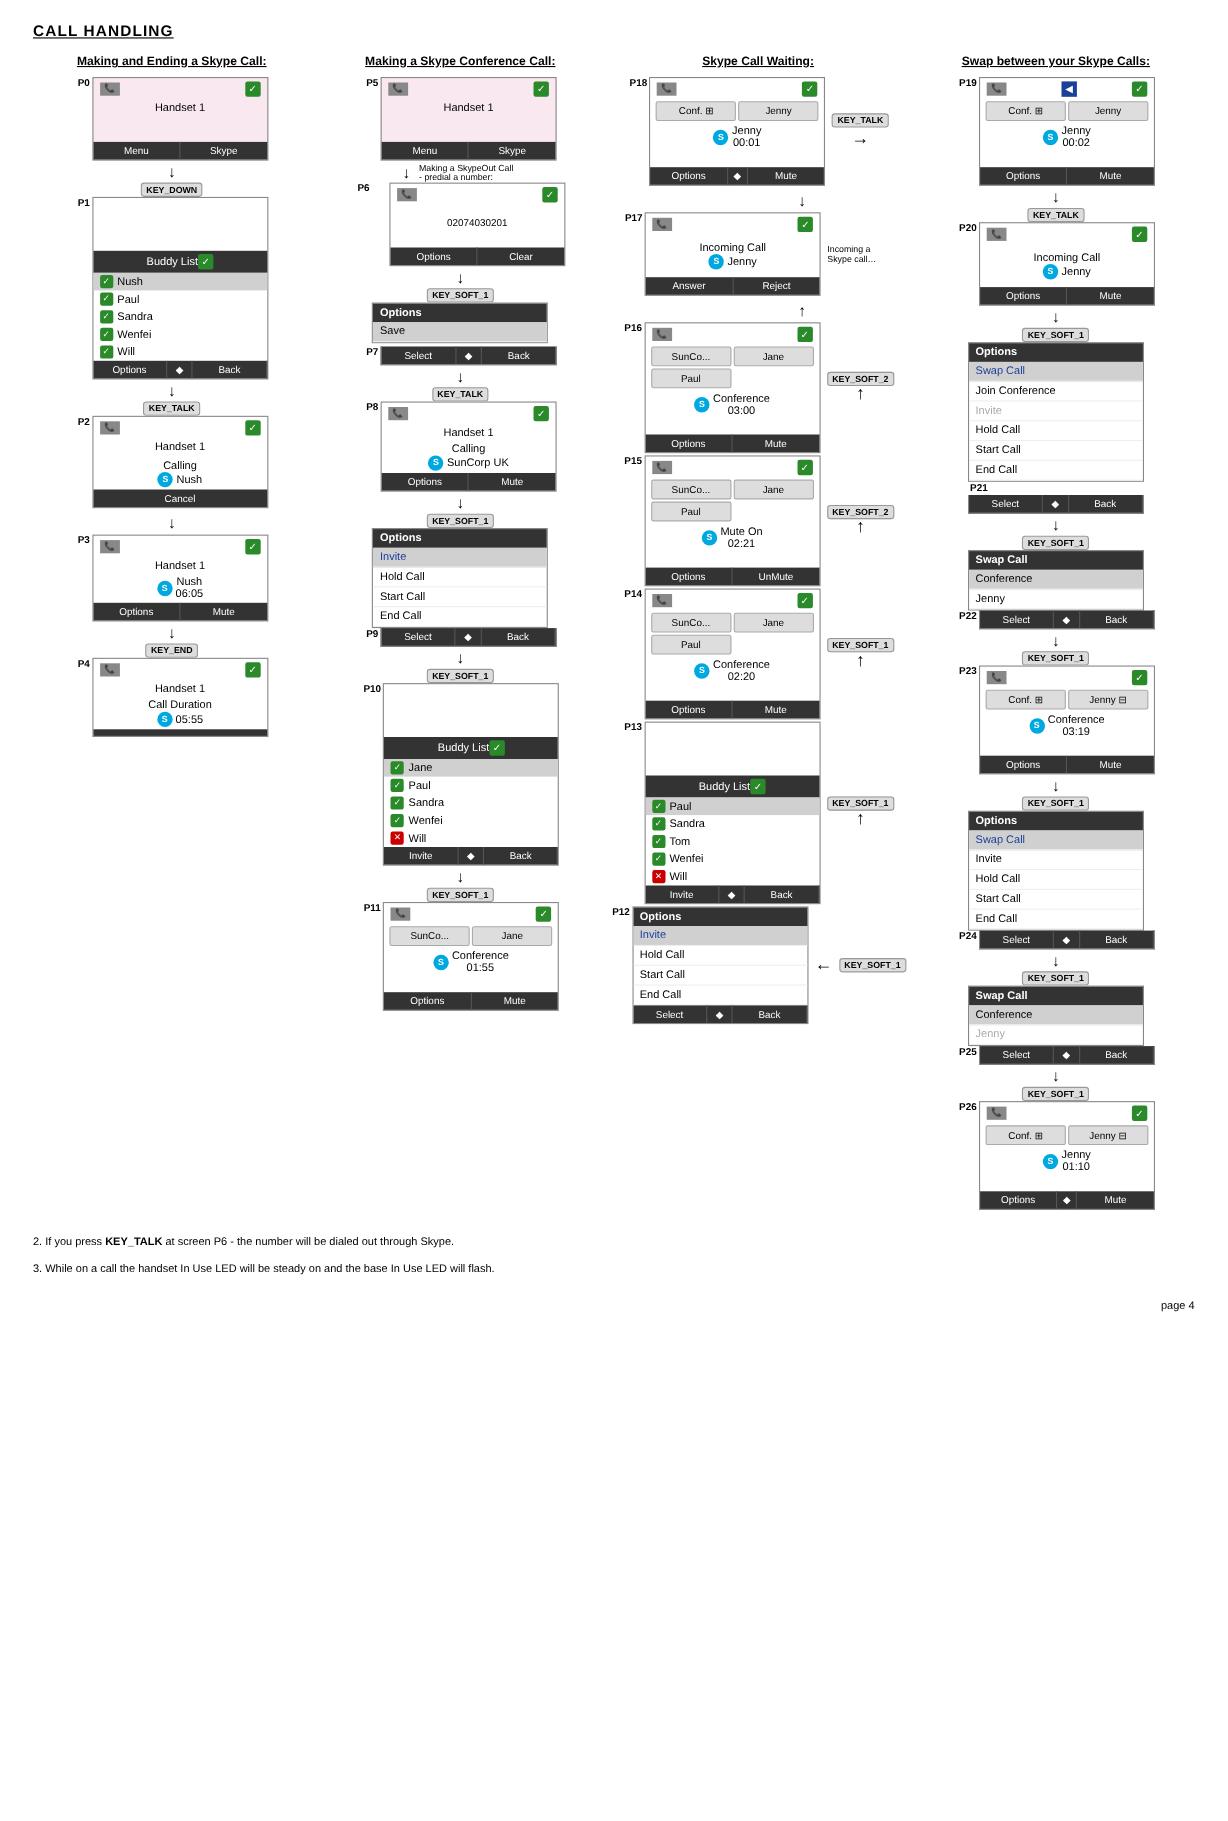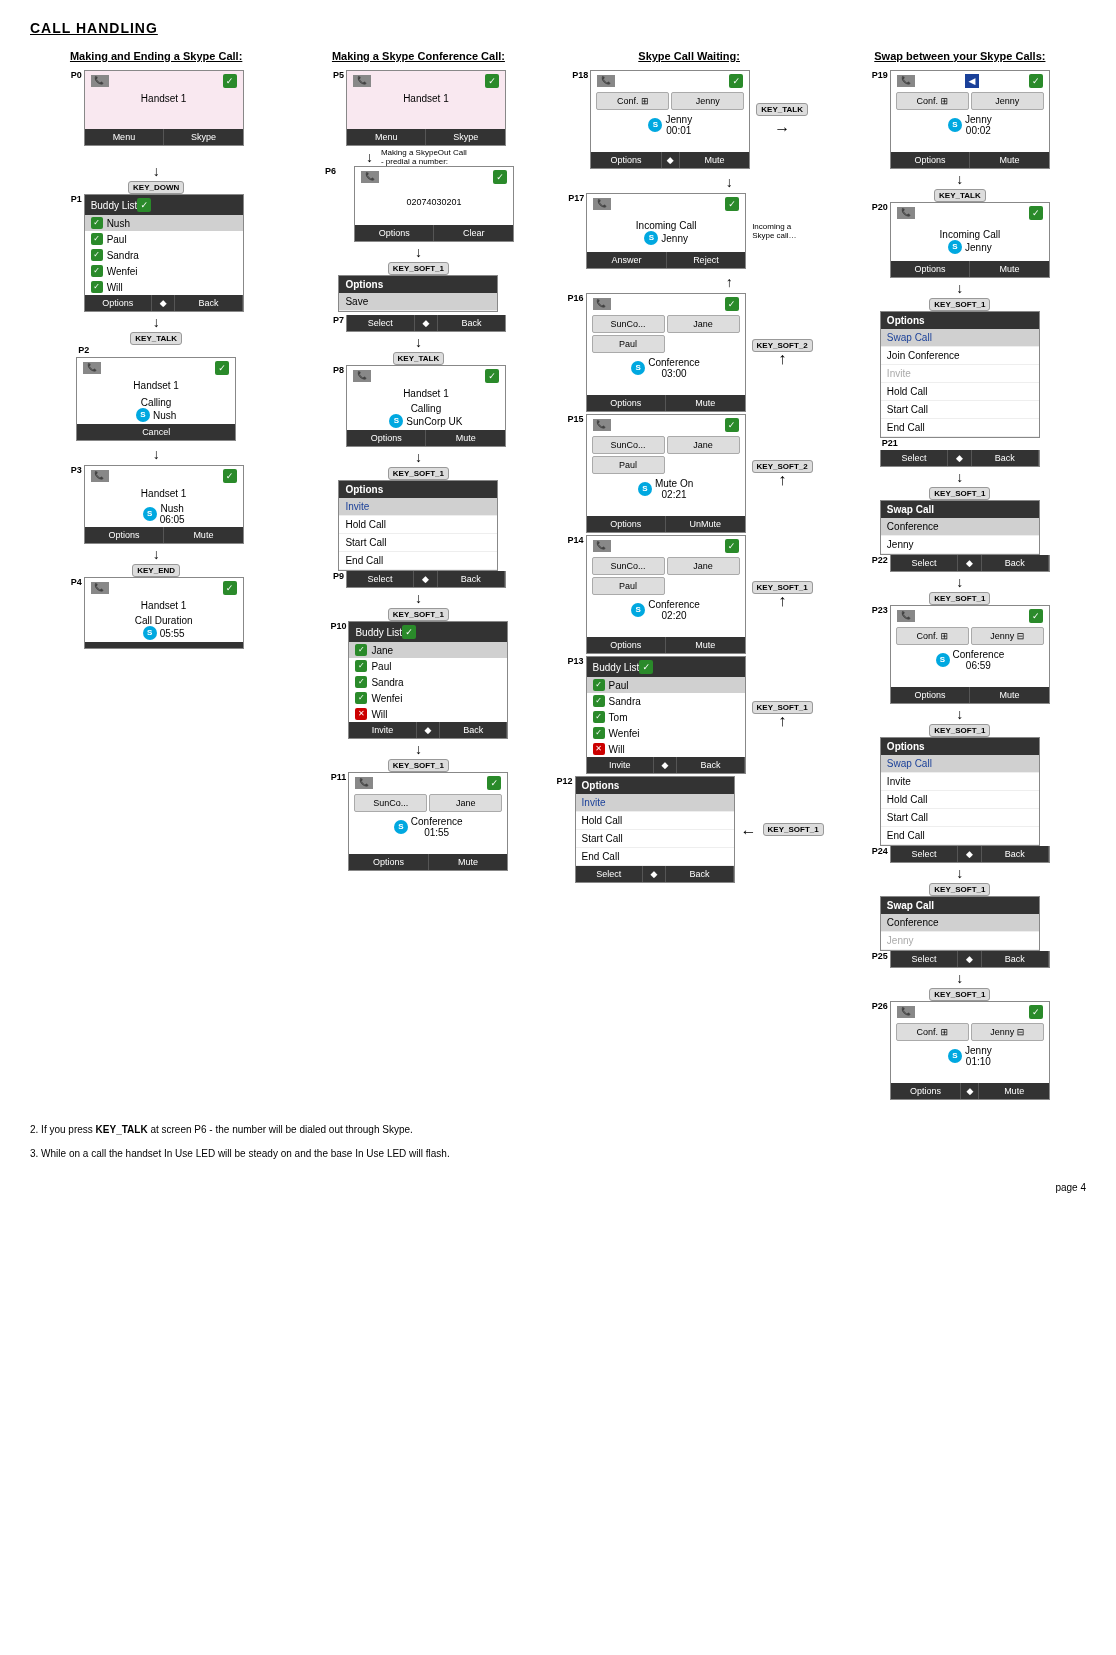--- a/index.html
+++ b/index.html
@@ -165,22 +165,23 @@
     .buddy-list {
       width: 160px;
       border: 1.5px solid #888;
     }
     .buddy-list-title {
       background: #333;
       color: #fff;
       padding: 3px 6px;
       font-size: 10px;
       display: flex;
-      justify-content: flex-start;
+      justify-content: center;
       align-items: center;
+      margin-top: 48px;
     }
     .buddy-item {
       padding: 2px 6px;
       font-size: 10px;
       display: flex;
       align-items: center;
       gap: 4px;
     }
     .buddy-item.selected {
       background: #d0d0d0;
@@ -266,21 +267,21 @@
 </head>
 <body>
 
 <h1>CALL HANDLING</h1>
 
 <div class="columns">
 
   <div class="column">
     <div class="section-title">Making and Ending a Skype Call:</div>
 
-    <div style="display:flex;align-items:center;gap:2px;margin-bottom:17px;">
+    <div style="display:flex;align-items:center;gap:2px;margin-bottom:2px;">
       <span class="p-label">P0</span>
       <div class="phone-screen pink-bg">
         <div class="top-row">
           <span class="screen-icon-phone">📞</span>
           <span class="screen-icon-check">✓</span>
         </div>
         <div class="phone-body">
           <div>Handset    1</div>
         </div>
         <div class="phone-bottom-bar">
@@ -323,21 +324,21 @@
           <div class="btn-item">Back</div>
         </div>
       </div>
     </div>
 
     <div class="arrow-block">
       <div style="font-size:14px;">↓</div>
       <span class="key-badge">KEY_TALK</span>
     </div>
 
-    <div style="display:flex;align-items:flex-start;gap:2px;margin-bottom:2px;flex-direction:column;">
+    <div style="display:flex;align-items:flex-start;gap:2px;margin-bottom:2px;">
       <span class="p-label">P2</span>
       <div class="phone-screen">
         <div class="top-row">
           <span class="screen-icon-phone">📞</span>
           <span class="screen-icon-check">✓</span>
         </div>
         <div class="phone-body">
           <div>Handset    1</div>
           <div style="margin-top:6px;">
             <div>Calling</div>
@@ -927,21 +928,21 @@
         </div>
         <div style="display:grid;grid-template-columns:1fr 1fr;gap:2px;padding:3px 5px 2px;">
           <div class="screen-btn" style="font-size:9px;">Conf. ⊞</div>
           <div class="screen-btn">Jenny ⊟</div>
         </div>
         <div class="phone-body" style="padding:2px 6px;">
           <div style="display:flex;align-items:center;gap:3px;justify-content:center;">
             <span class="screen-icon-skype">S</span>
             <div>
               <div>Conference</div>
-              <div>06:59</div>
+              <div>03:19</div>
             </div>
           </div>
         </div>
         <div class="phone-bottom-bar">
           <div class="btn-item">Options</div>
           <div class="btn-item">Mute</div>
         </div>
       </div>
     </div>
 

